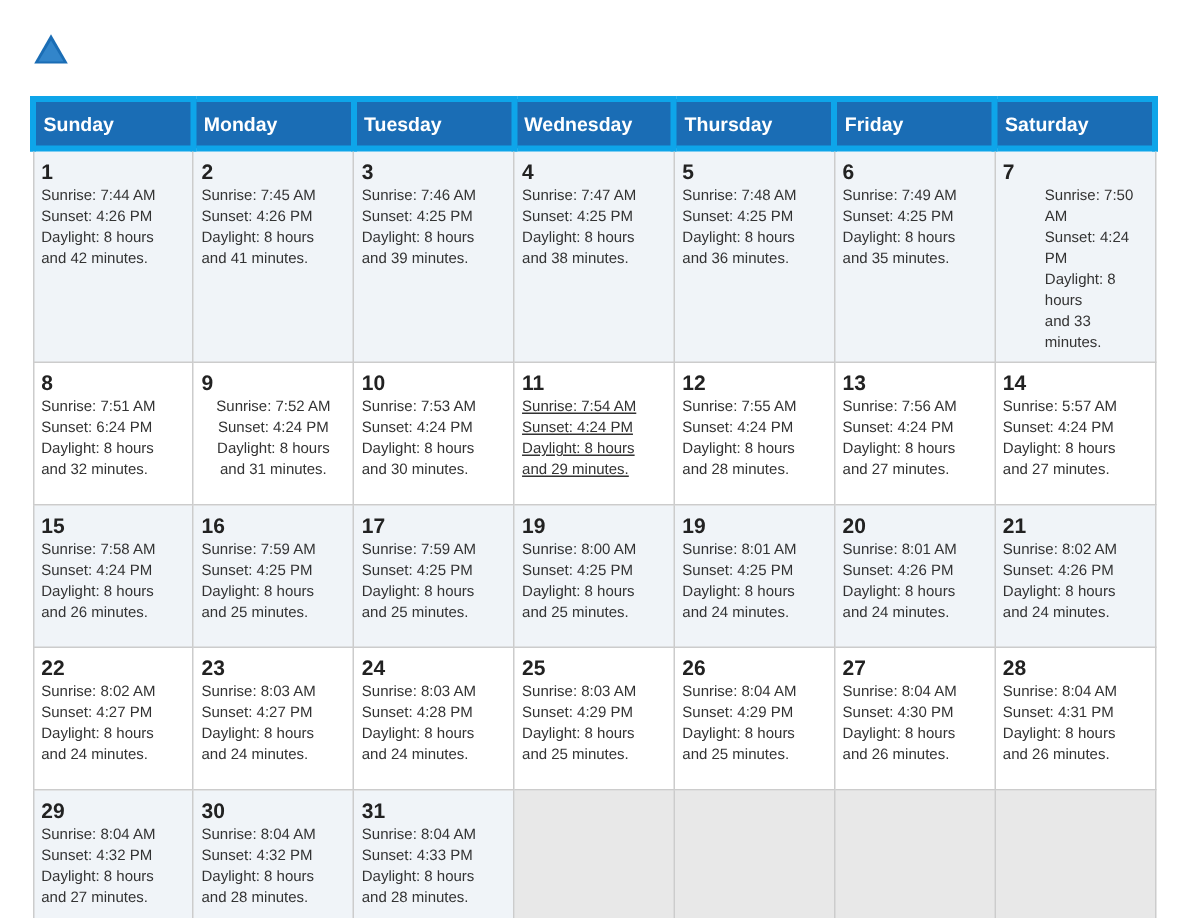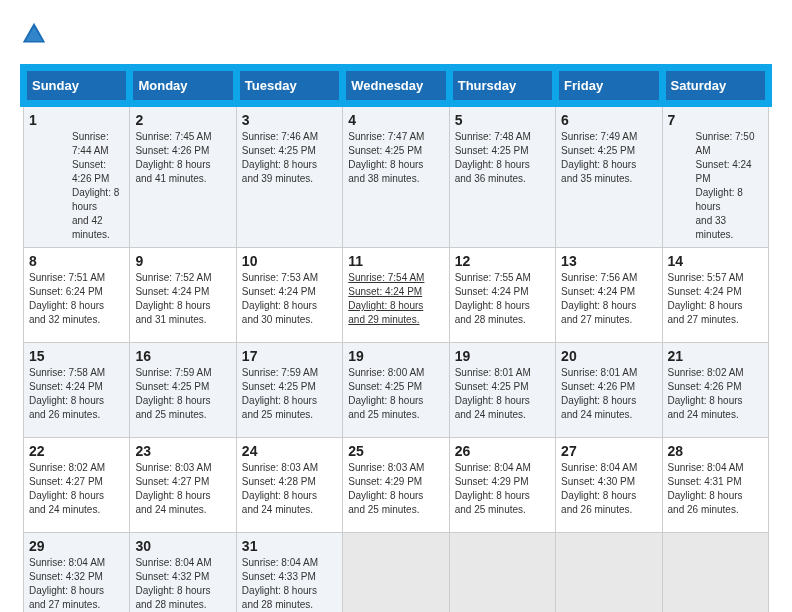--- a/index.html
+++ b/index.html
@@ -57,21 +57,21 @@
       border-collapse: collapse;
       table-layout: fixed;
     }
     thead tr th {
       background-color: #1a6db5;
       color: #fff;
       font-size: 13px;
       font-weight: bold;
       padding: 7px 5px;
       text-align: left;
-      border: 7px solid #0ea5e9;
+      border: 4px solid #0ea5e9;
     }
     tbody tr td {
       border: 1px solid #ccc;
       vertical-align: top;
       padding: 5px 5px;
       font-size: 10.5px;
       color: #333;
       min-height: 85px;
       height: 95px;
     }
@@ -126,21 +126,21 @@
         <th>Wednesday</th>
         <th>Thursday</th>
         <th>Friday</th>
         <th>Saturday</th>
       </tr>
   </thead>
   <tbody id="calendar-body">
   <tr>
         <td>
           <span class="day-num">1</span>
-          <div class="day-info" style="white-space: pre-line; margin-left: 43px;">Sunrise: 7:44 AM
+          <div class="day-info" style="white-space: pre-line;">Sunrise: 7:44 AM
 Sunset: 4:26 PM
 Daylight: 8 hours
 and 42 minutes.</div>
         </td>
         <td>
           <span class="day-num">2</span>
           <div class="day-info" style="white-space: pre-line;">Sunrise: 7:45 AM
 Sunset: 4:26 PM
 Daylight: 8 hours
 and 41 minutes.</div>
@@ -184,21 +184,21 @@
       <tr>
         <td>
           <span class="day-num">8</span>
           <div class="day-info" style="white-space: pre-line;">Sunrise: 7:51 AM
 Sunset: 6:24 PM
 Daylight: 8 hours
 and 32 minutes.</div>
         </td>
         <td>
           <span class="day-num">9</span>
-          <div class="day-info" style="white-space: pre-line;">Sunrise: 7:52 AM
+          <div class="day-info" style="white-space: pre-line; text-align: center;">Sunrise: 7:52 AM
 Sunset: 4:24 PM
 Daylight: 8 hours
 and 31 minutes.</div>
         </td>
         <td>
           <span class="day-num">10</span>
           <div class="day-info" style="white-space: pre-line;">Sunrise: 7:53 AM
 Sunset: 4:24 PM
 Daylight: 8 hours
 and 30 minutes.</div>

